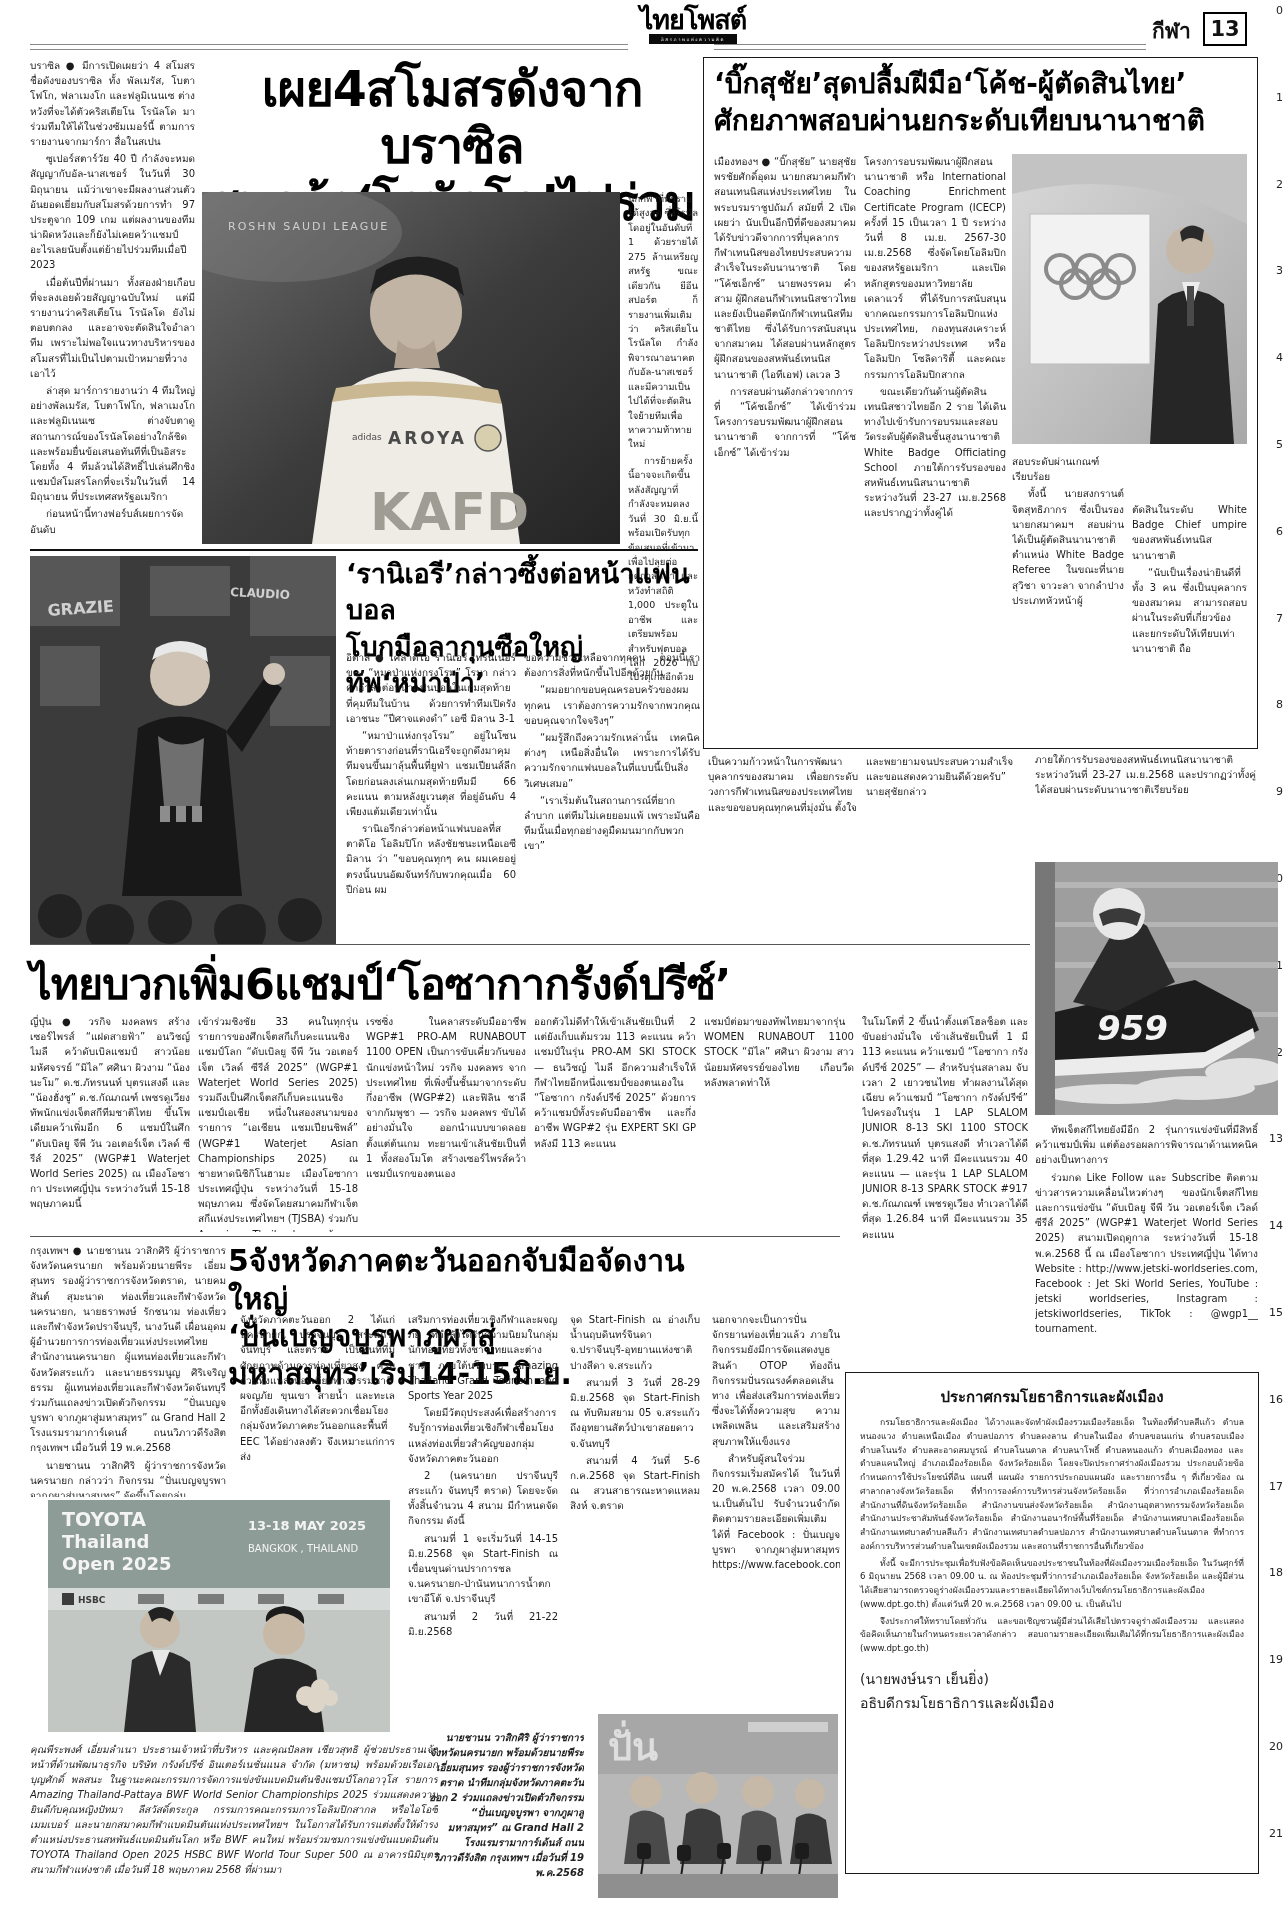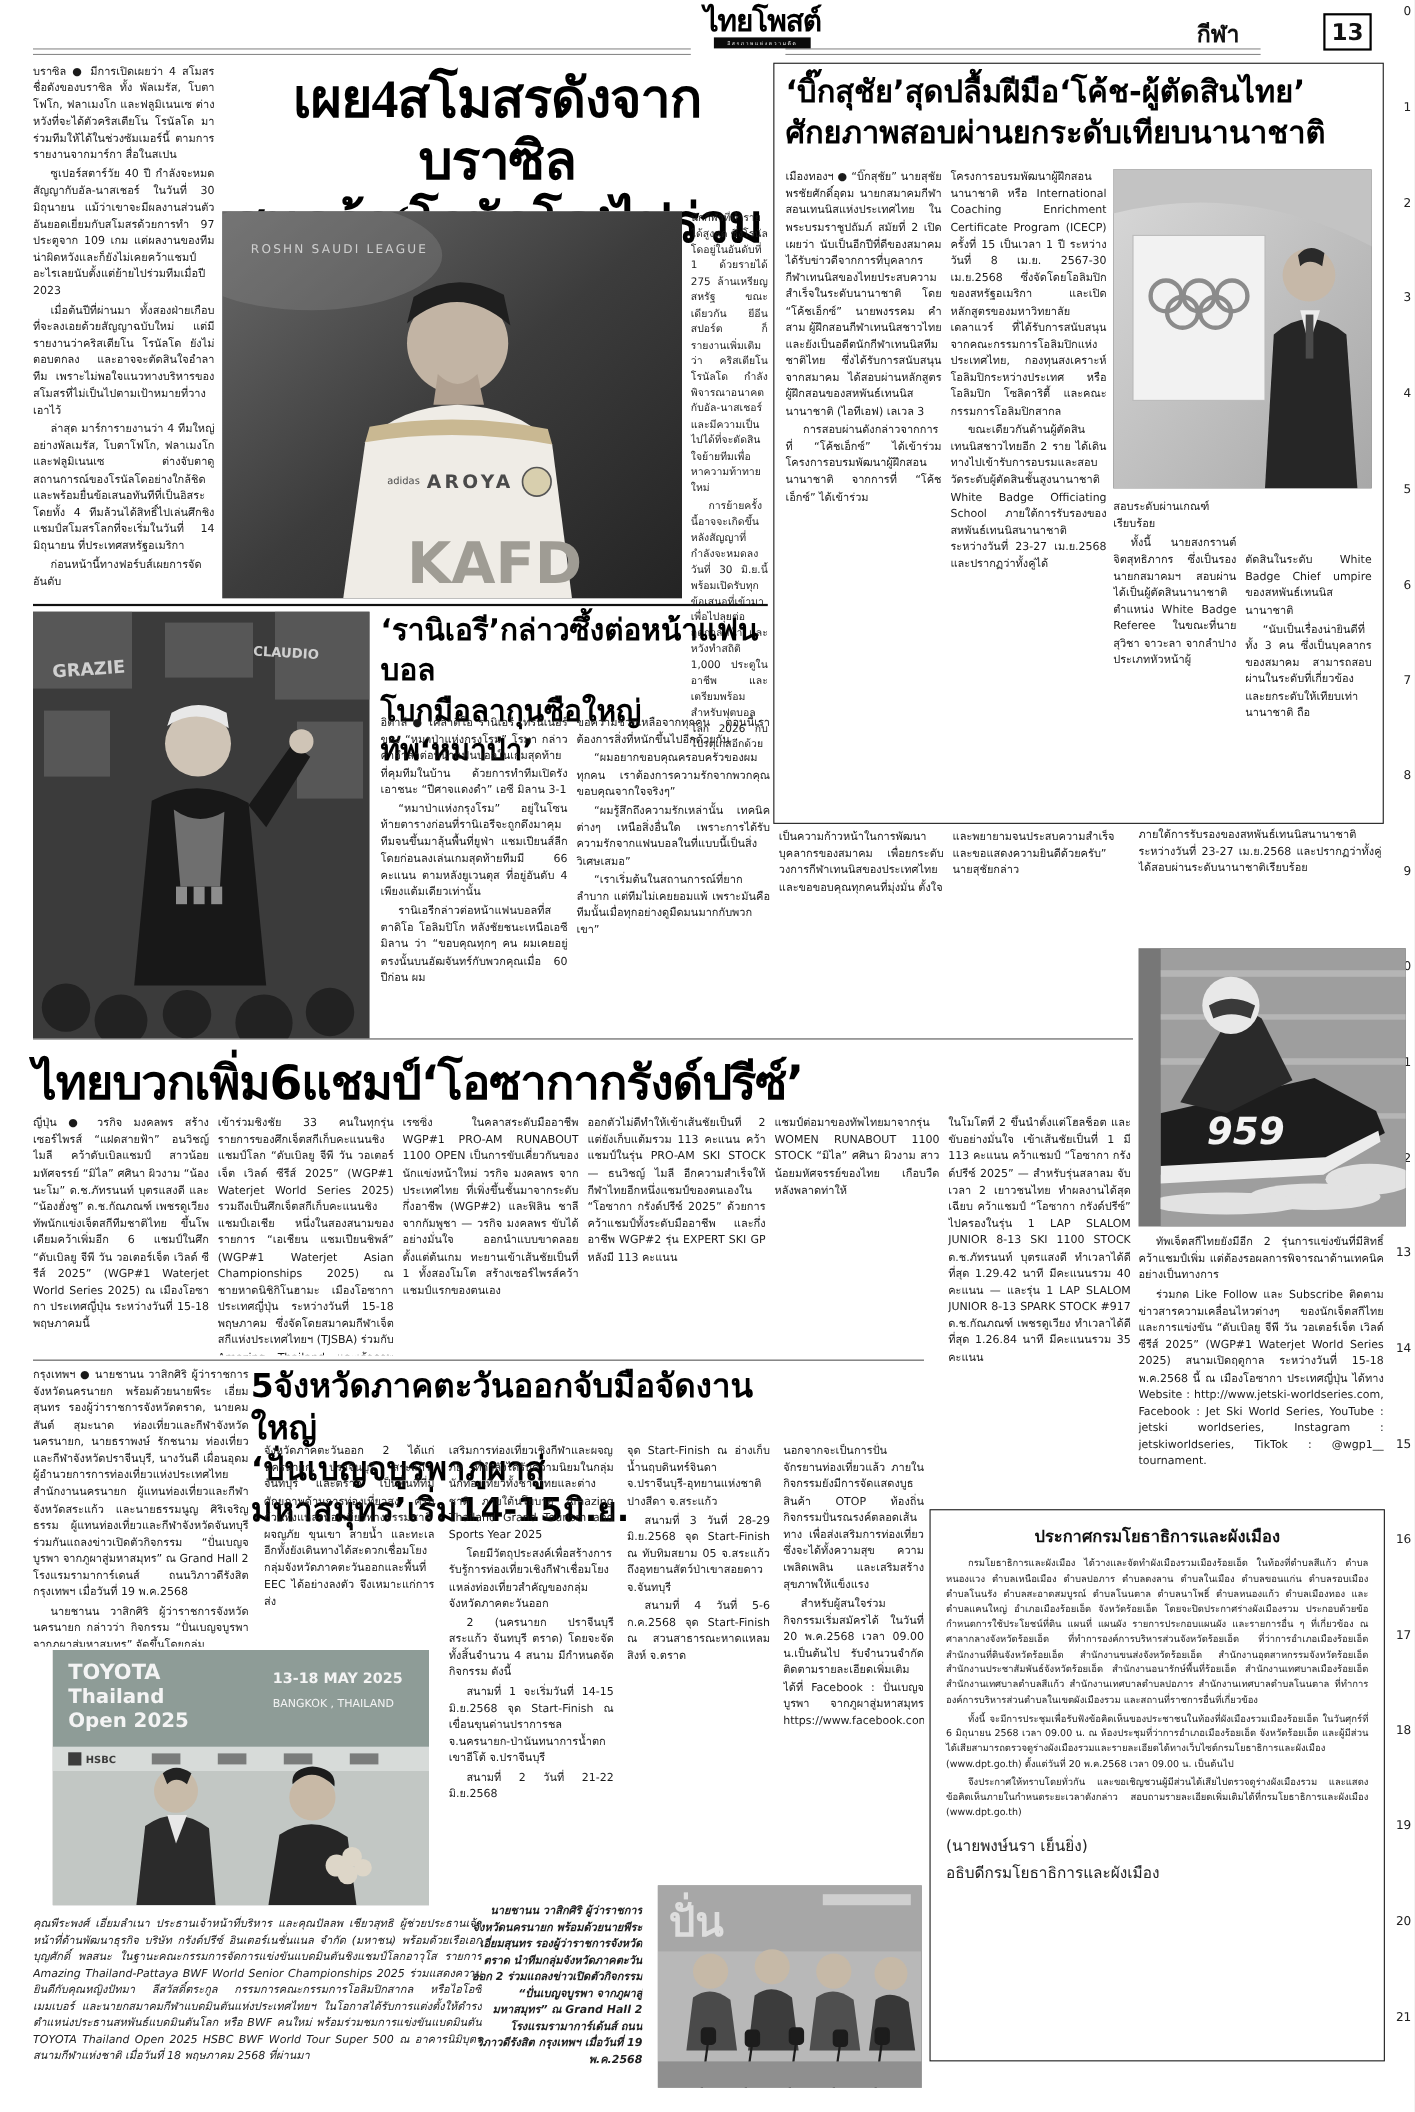--- a/index.html
+++ b/index.html
@@ -61,24 +61,24 @@
       <div class="ruler-num">20</div>
       <div class="ruler-num">21</div>
     </div>
 
   <div class="rule-double" style="left:30px;top:44px;width:598px;"></div>
   <div class="rule-double" style="left:714px;top:44px;width:432px;"></div>
   <div id="masthead-logo">
     <div class="logo-text">ไทยโพสต์</div>
     <div class="logo-bar">อิสรภาพแห่งความคิด</div>
   </div>
-  <div class="section-label" style="left:1088px;top:14px;">กีฬา</div>
+  <div class="section-label" style="left:1152px;top:14px;">กีฬา</div>
   <div class="page-box" style="left:1203px;top:12px;">13</div>
 
-  <div class="headline-main" style="left:205px;top:62px;width:494px;font-size:49px;font-family:Liberation Serif, serif;">
+  <div class="headline-main" style="left:205px;top:62px;width:494px;font-size:49px;">
     <div>เผย4สโมสรดังจากบราซิล</div>
     <div>สนคว้า‘โรนัลโด’ไปร่วมทัพ</div>
   </div>
 
   <div class="col" style="left:30px;top:58px;width:165px;height:690px;">
     <p class="noindent">บราซิล ● มีการเปิดเผยว่า 4 สโมสรชื่อดังของบราซิล ทั้ง พัลเมรัส, โบตาโฟโก, ฟลาเมงโก และฟลูมิเนนเซ ต่างหวังที่จะได้ตัวคริสเตียโน โรนัลโด มาร่วมทีมให้ได้ในช่วงซัมเมอร์นี้ ตามการรายงานจากมาร์กา สื่อในสเปน</p>
     <p>ซูเปอร์สตาร์วัย 40 ปี กำลังจะหมดสัญญากับอัล-นาสเชอร์ ในวันที่ 30 มิถุนายน แม้ว่าเขาจะมีผลงานส่วนตัวอันยอดเยี่ยมกับสโมสรด้วยการทำ 97 ประตูจาก 109 เกม แต่ผลงานของทีมน่าผิดหวังและก็ยังไม่เคยคว้าแชมป์อะไรเลยนับตั้งแต่ย้ายไปร่วมทีมเมื่อปี 2023</p>
     <p>เมื่อต้นปีที่ผ่านมา ทั้งสองฝ่ายเกือบที่จะลงเอยด้วยสัญญาฉบับใหม่ แต่มีรายงานว่าคริสเตียโน โรนัลโด ยังไม่ตอบตกลง และอาจจะตัดสินใจอำลาทีม เพราะไม่พอใจแนวทางบริหารของสโมสรที่ไม่เป็นไปตามเป้าหมายที่วางเอาไว้</p>
     <p>ล่าสุด มาร์การายงานว่า 4 ทีมใหญ่อย่างพัลเมรัส, โบตาโฟโก, ฟลาเมงโก และฟลูมิเนนเซ ต่างจับตาดูสถานการณ์ของโรนัลโดอย่างใกล้ชิด และพร้อมยื่นข้อเสนอทันทีที่เป็นอิสระ โดยทั้ง 4 ทีมล้วนได้สิทธิ์ไปเล่นศึกชิงแชมป์สโมสรโลกที่จะเริ่มในวันที่ 14 มิถุนายน ที่ประเทศสหรัฐอเมริกา</p>
     <p>ก่อนหน้านี้ทางฟอร์บส์เผยการจัดอันดับ</p>

